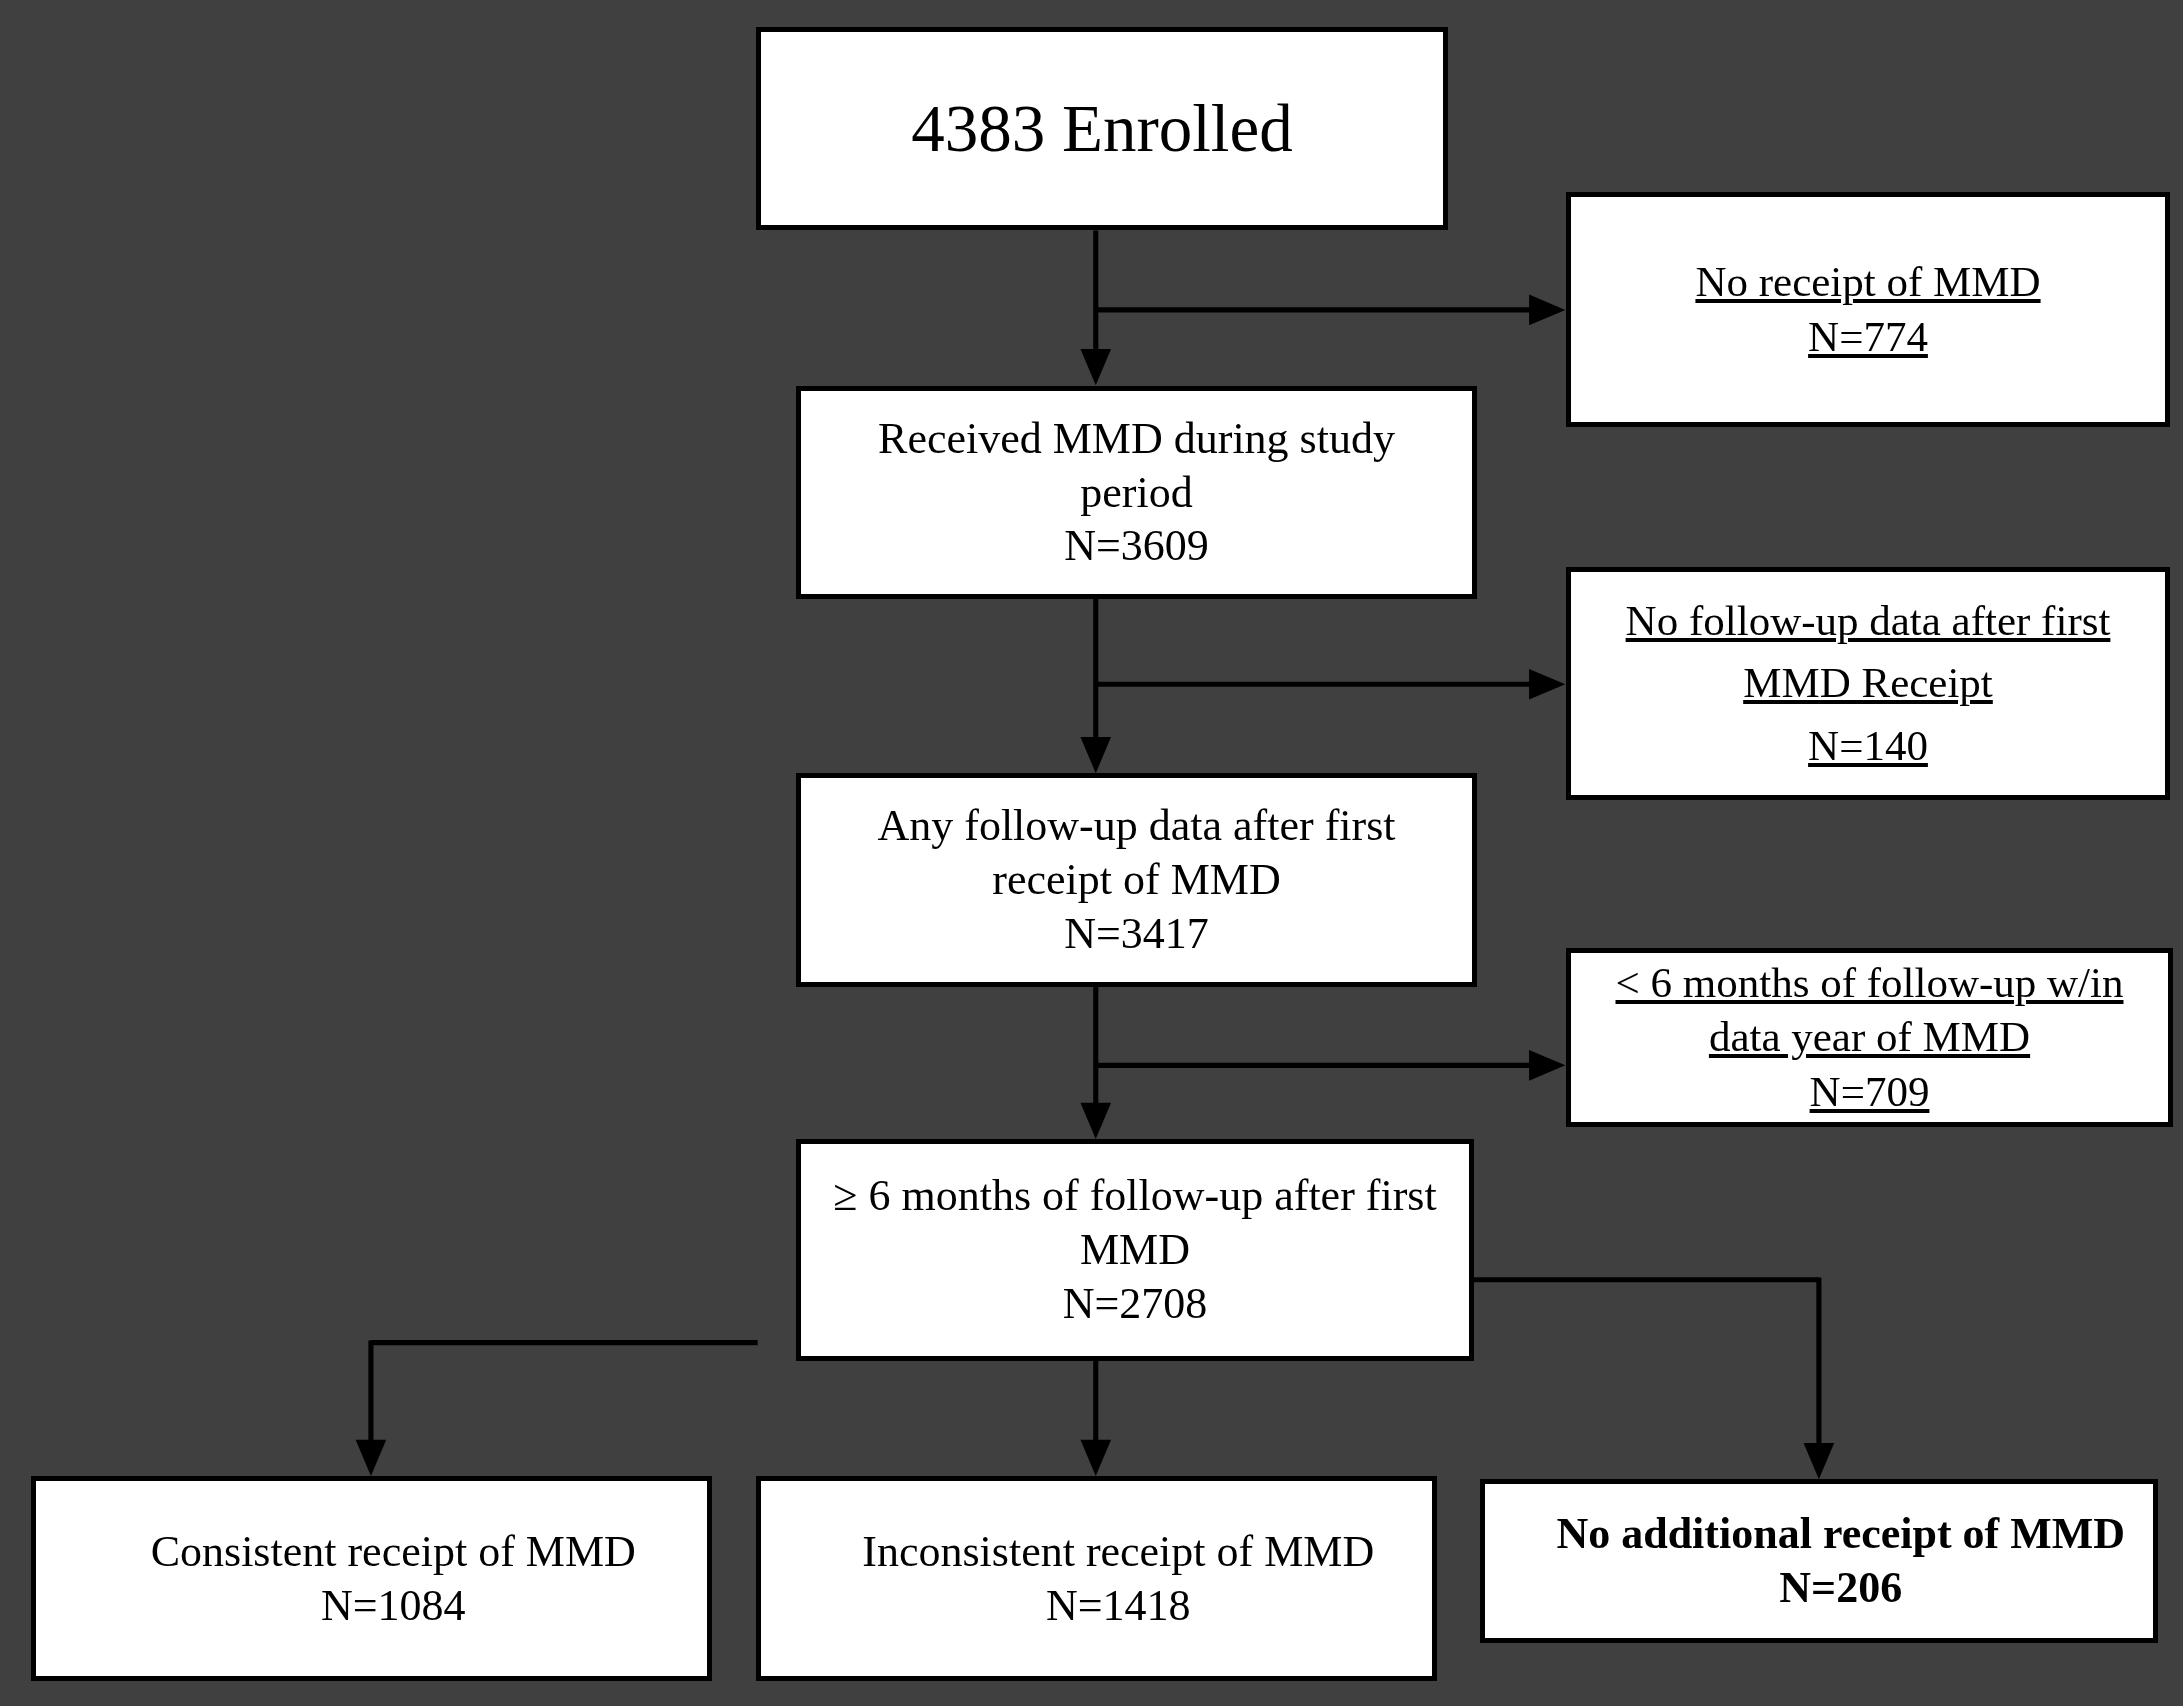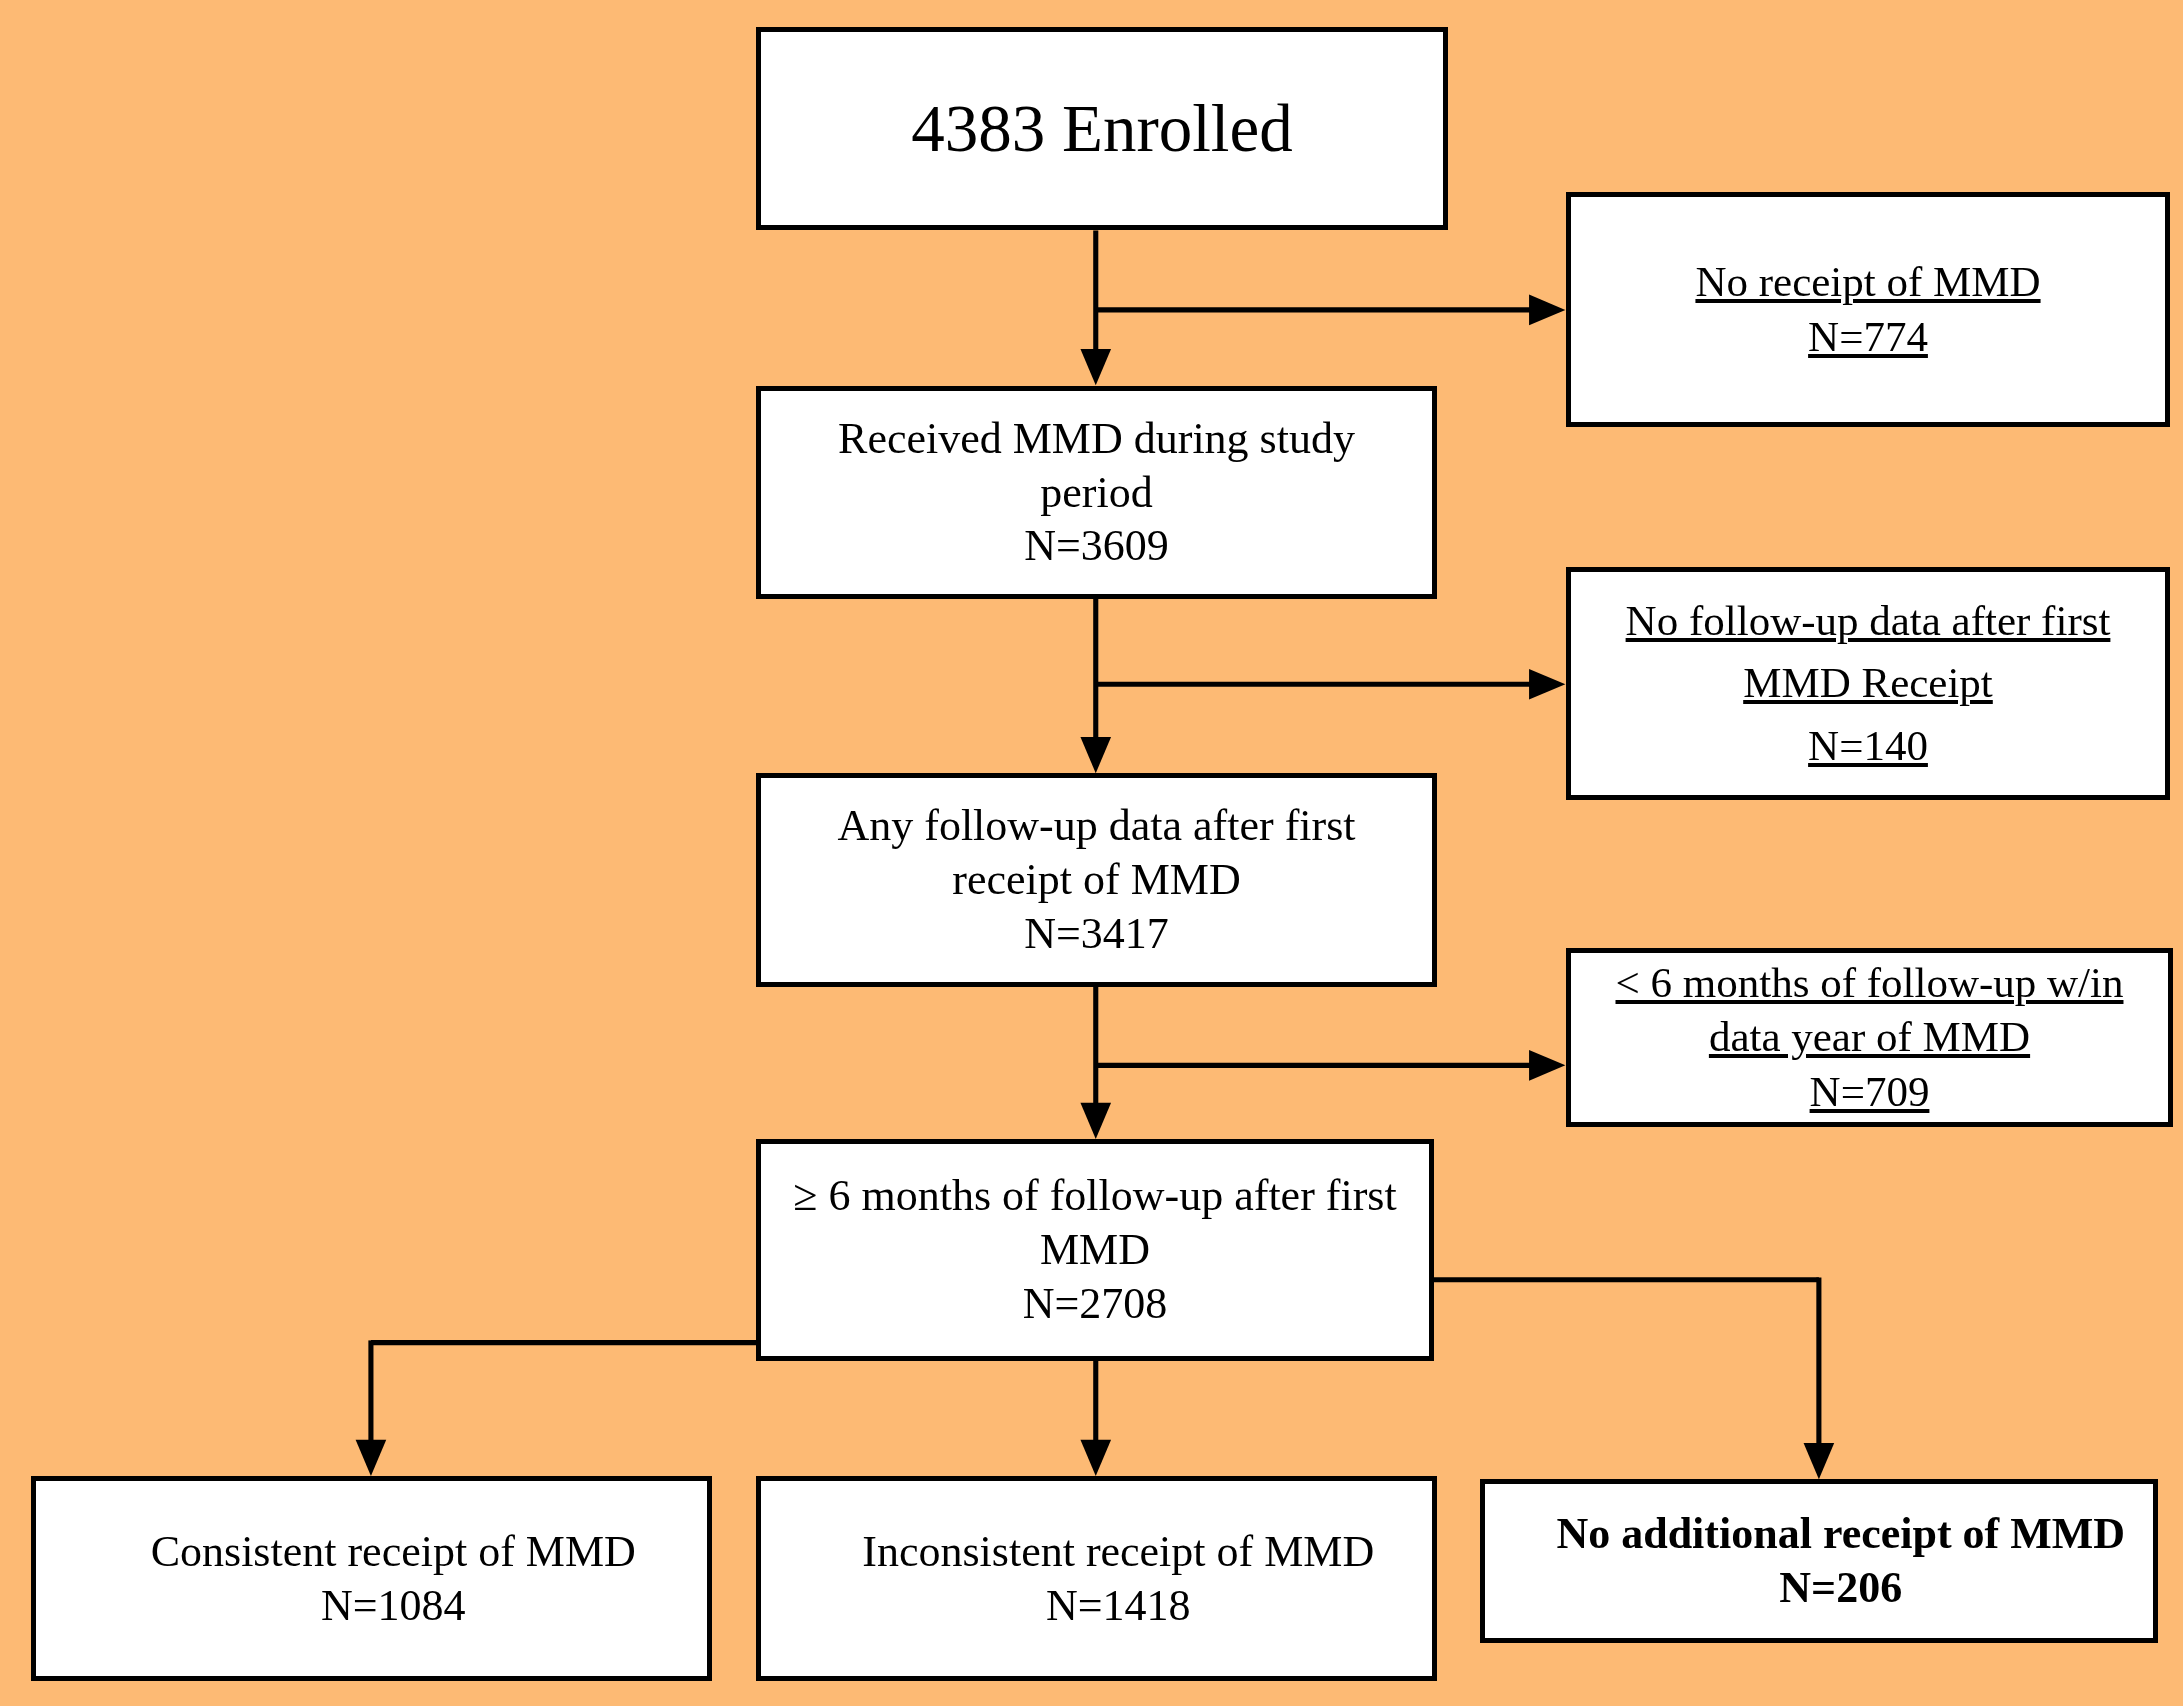--- a/index.html
+++ b/index.html
@@ -4,21 +4,21 @@
 <style>
   html, body {
     margin: 0;
     padding: 0;
     background: #ffffff;
   }
   .canvas {
     position: relative;
     width: 2183px;
     height: 1707px;
-    background: #fdba74;
+    background: #404040;
     font-family: "Liberation Serif", "DejaVu Serif", serif;
     color: #000000;
     overflow: hidden;
   }
   .connectors {
     position: absolute;
     left: 0;
     top: 0;
     width: 2183px;
     height: 1707px;
@@ -42,21 +42,21 @@
     justify-content: center;
     text-align: center;
     padding: 2.3px 4.5px;
   }
   .box .tline {
     display: block;
     line-height: 1.22;
     white-space: nowrap;
   }
   .title-box { font-size: 67px; }
-  .main-box  { font-size: 44px; }
+  .main-box  { font-size: 44px; margin-left: 40px; }
   .excl-box  { font-size: 43px; text-decoration: underline; }
   .excl-box .tline { line-height: 1.26; }
   .out-box   { font-size: 44px; padding-left: 48px; }
 </style>
 </head>
 <body>
 
 <div class="canvas">
 
   <svg class="connectors" viewBox="0 0 3849 3009" aria-hidden="true">

